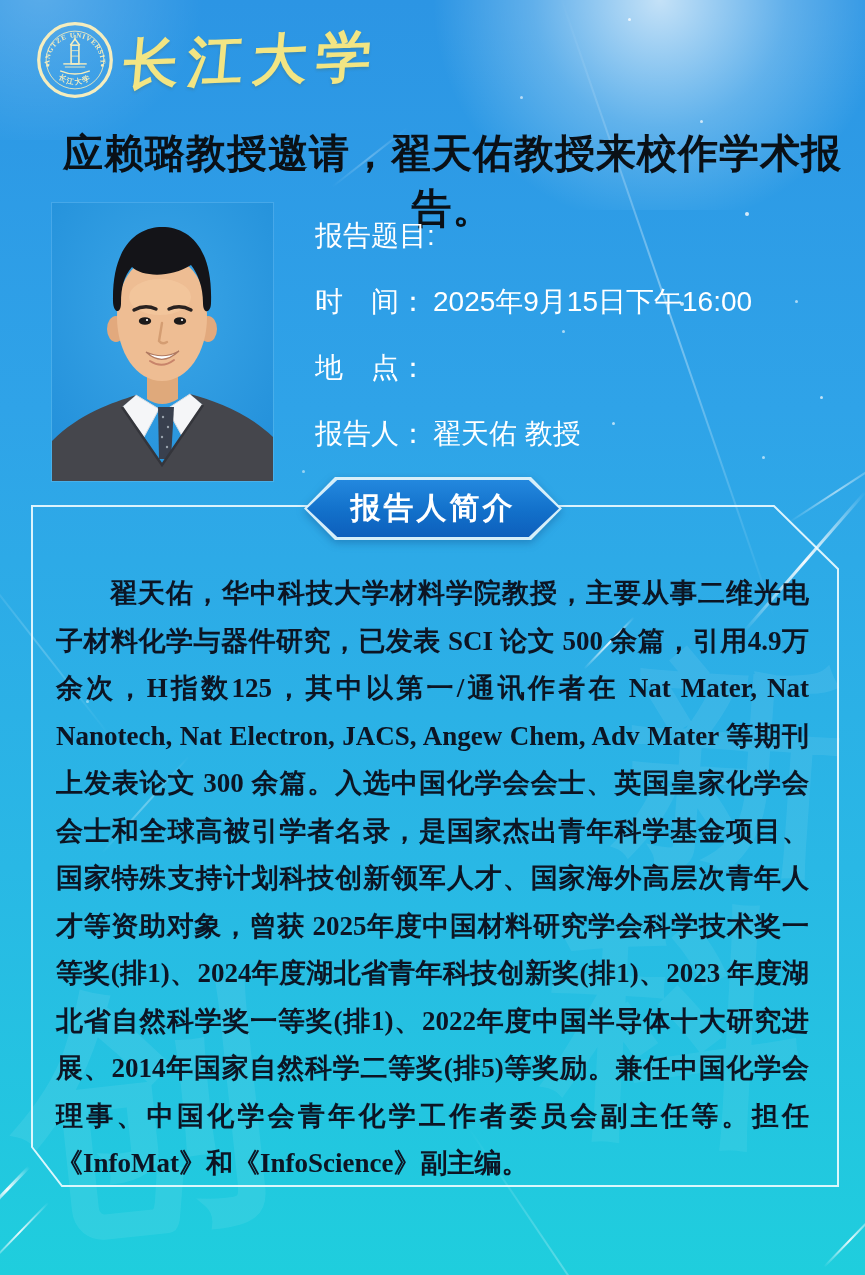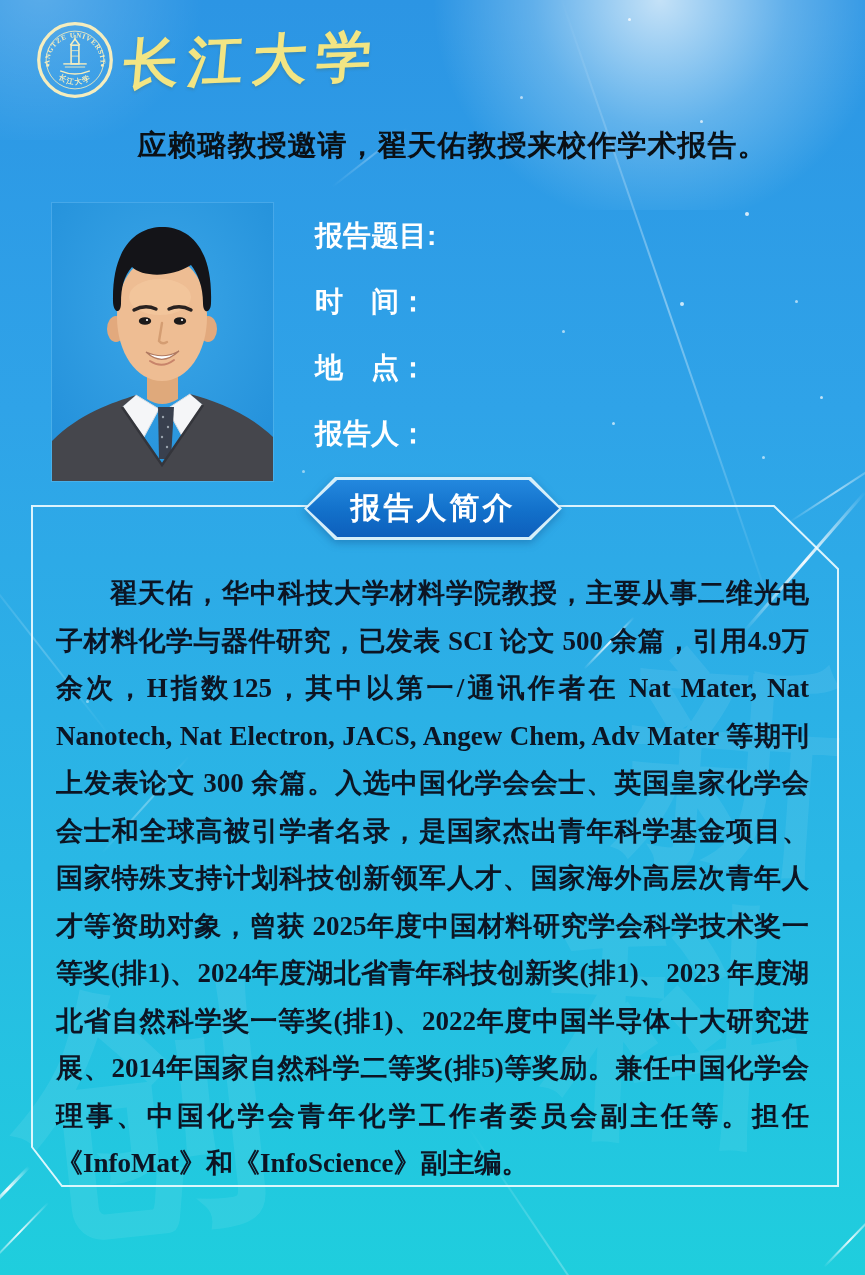--- a/index.html
+++ b/index.html
@@ -19,26 +19,26 @@
   .wm{position:absolute;color:#ffffff;font-family:"Liberation Serif","DejaVu Serif",serif;
     font-weight:bold;pointer-events:none;line-height:1;}
   
   .seal{position:absolute;left:36px;top:21px;width:78px;height:78px;}
   .uni-name{position:absolute;left:124px;top:24px;font-size:55px;font-weight:bold;
     color:#F2E583;font-family:"Liberation Serif","DejaVu Serif",serif;
     letter-spacing:9px;transform:skewX(-7deg) rotate(-2deg);
     text-shadow:0 2px 3px rgba(90,70,0,.18);white-space:nowrap;}
   
   .headline{position:absolute;top:126px;left:0;width:100%;box-sizing:border-box;padding-left:40px;
-    text-align:center;font-size:29px;font-weight:bold;letter-spacing:1px;color:#0A1016;}
+    text-align:center;font-size:40px;font-weight:bold;letter-spacing:1px;color:#0A1016;}
   
   .photo{position:absolute;left:52px;top:203px;width:221px;height:278px;box-shadow:0 0 0 1px rgba(255,255,255,.12);}
   
   .details{position:absolute;left:315px;top:221px;display:flex;flex-direction:column;gap:36px;
-    color:#ffffff;font-size:28px;font-weight:bold;}
+    color:#ffffff;font-size:28px;font-weight:normal;}
   .detail-row{display:flex;line-height:30px;white-space:nowrap;}
   .detail-label{min-width:118px;flex:0 0 auto;}
   
   .panel-outline{position:absolute;left:0;top:0;pointer-events:none;}
   .hexwrap{position:absolute;left:304px;top:477px;width:258px;height:63px;
     filter:drop-shadow(0 3px 4px rgba(10,60,120,.35));text-decoration:underline;}
   .hex-outer{position:absolute;inset:0;
     clip-path:polygon(0 50%,12% 0,88% 0,100% 50%,88% 100%,12% 100%);
     background:rgba(223,243,252,.95);}
   .hex-inner{position:absolute;inset:3px;
@@ -166,26 +166,28 @@
     <path d="M0,278 L0,238 C28,210 60,200 84,192 L70,204 L110,262 L151,202 L138,191 C164,198 196,210 221,234 L221,278 Z" fill="#45464C"></path>
     <path d="M70,204 L110,262 L151,202" stroke="#34353B" stroke-width="2.5" fill="none"></path>
   </svg>
 
   <div class="details">
     <div class="detail-row">
       <span class="detail-label">报告题目:</span>
     </div>
     <div class="detail-row">
       <span class="detail-label">时　间：</span>
+      <span class="detail-value">2025年9月15日下午16:00</span>
     </div>
     <div class="detail-row">
       <span class="detail-label">地　点：</span>
     </div>
     <div class="detail-row">
       <span class="detail-label">报告人：</span>
+      <span class="detail-value">翟天佑 教授</span>
     </div>
   </div>
 
   <svg class="panel-outline" width="865" height="1275" viewBox="0 0 865 1275">
     <polygon points="32,506 774,506 838,569 838,1186 62,1186 32,1147" fill="none" stroke="rgba(240,252,255,0.9)" stroke-width="2"></polygon>
   </svg>
 
   <div class="hexwrap">
     <div class="hex-outer"></div>
     <div class="hex-inner">报告人简介</div>

